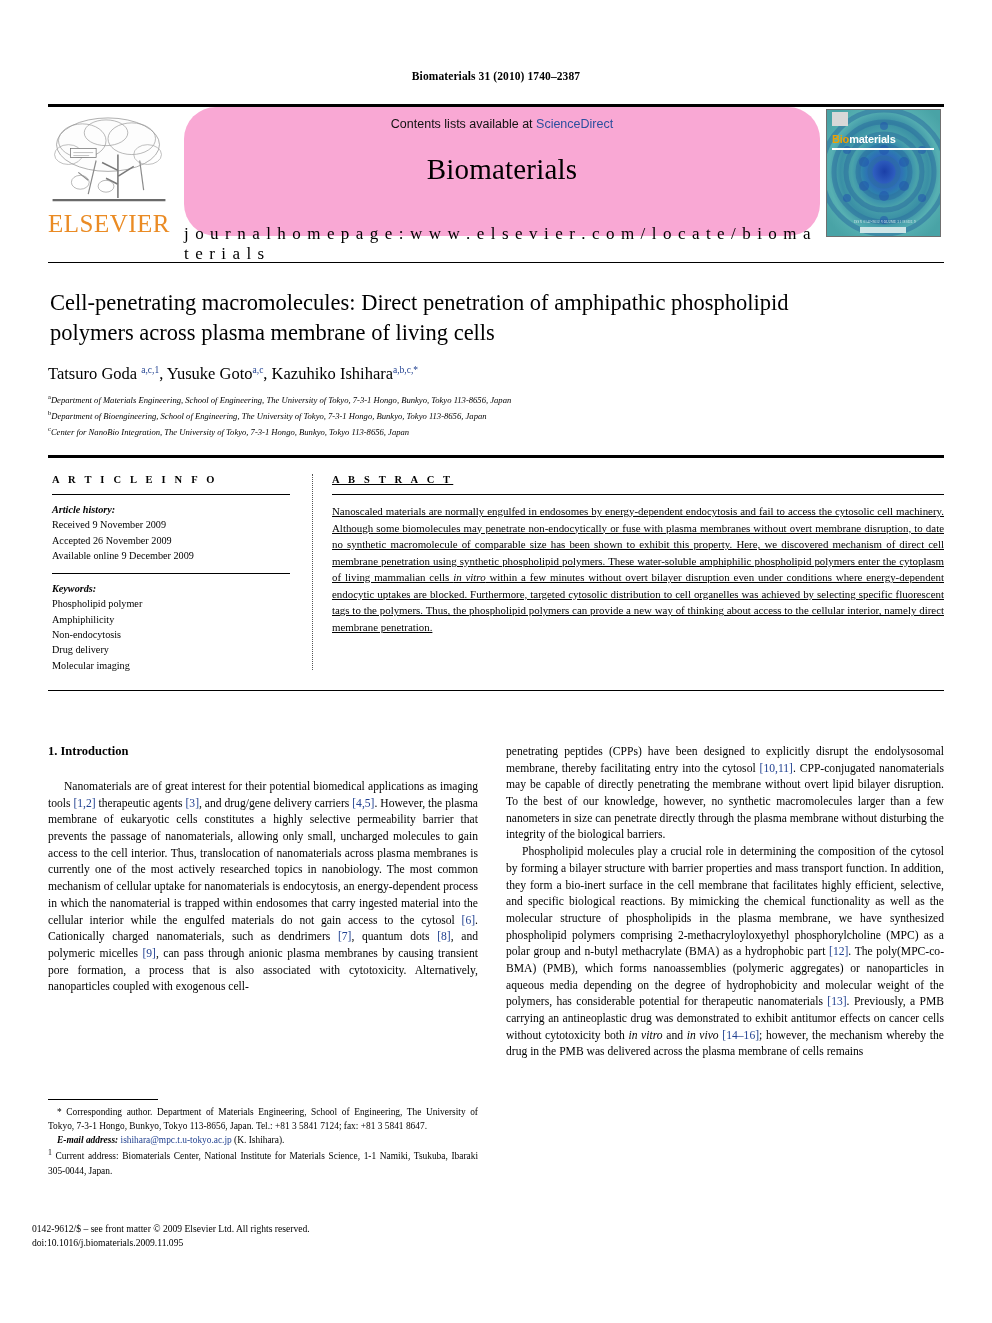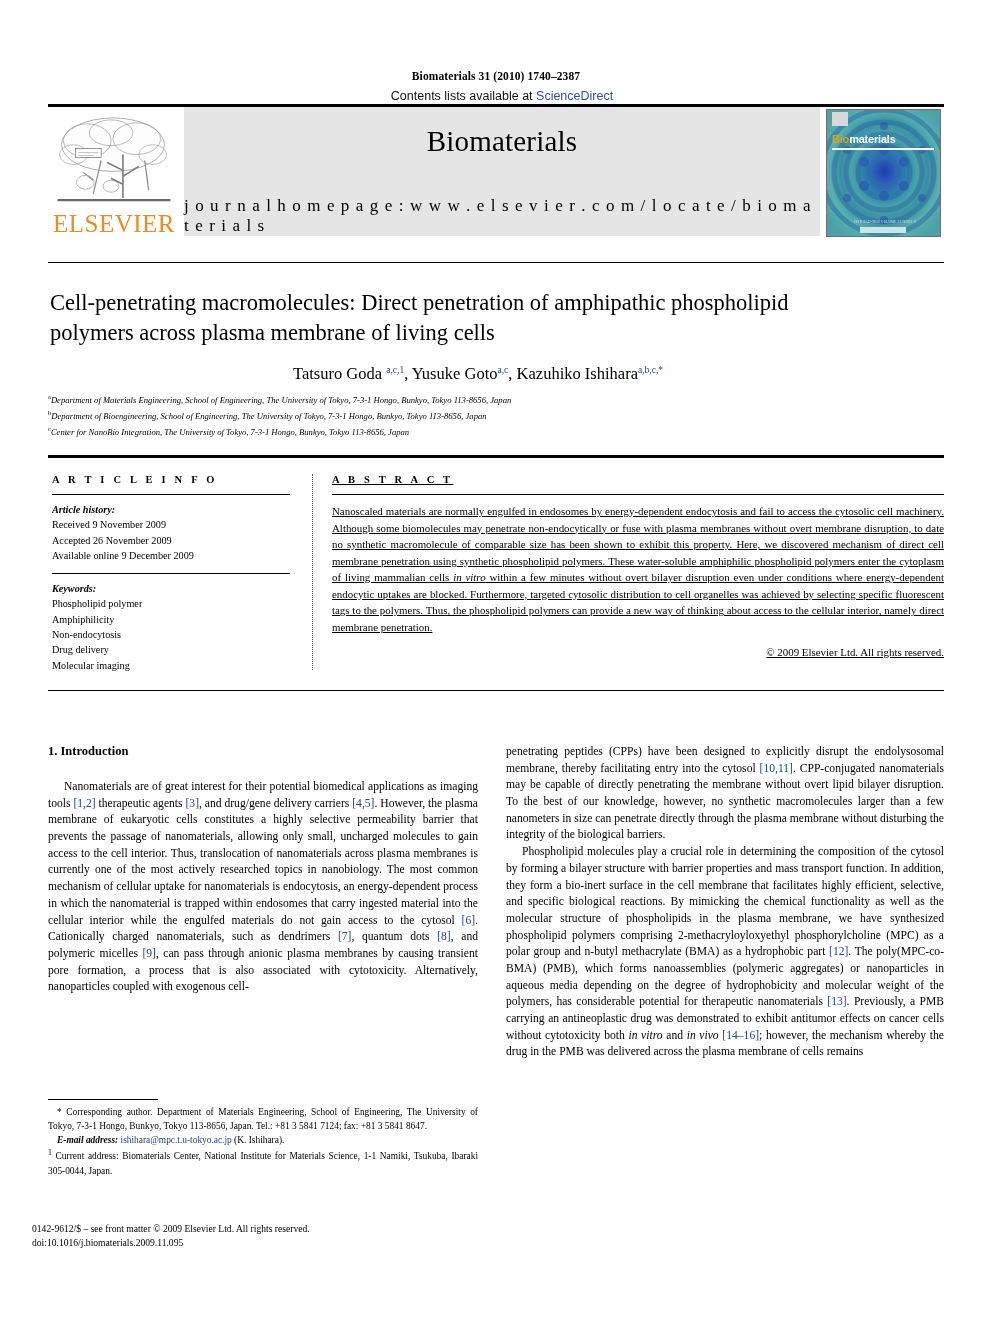--- a/index.html
+++ b/index.html
@@ -34,45 +34,46 @@
     border-top: 3px solid #000;
     display: flex;
     align-items: stretch;
   }
   .elsevier-box {
     width: 132px;
     flex: 0 0 132px;
     padding-top: 4px;
     display: flex;
     flex-direction: column;
-    align-items: center;
+    align-items: flex-start;
     justify-content: flex-start;
     background: #fff;
   }
   .tree-svg { display:block; }
   .elsevier-word {
     font-family: "Liberation Serif", serif;
     font-size: 25px;
     letter-spacing: 0.5px;
     color: #ea8b24;
     line-height: 1;
     margin-top: 1px;
   }
 
   .centerband {
     flex: 1 1 auto;
-    background: #e5e5e5;
+    background: #f9a8d4;
     position: relative;
     margin-left: 4px;
     margin-right: 6px;
     display: flex;
     flex-direction: column;
     align-items: center;
-    justify-content: flex-end;
+    justify-content: flex-start;
     padding-top: 10px;
+    border-radius: 32px;
   }
   .contents-line {
     font-family: "Liberation Sans", sans-serif;
     font-size: 12.5px;
     color: #111;
   }
   .contents-line .sd {
     color: #2b4f9e;
   }
   .journal-name {
@@ -153,21 +154,20 @@
     font-size: 22.5px;
     line-height: 1.33;
     font-weight: normal;
     margin: 0;
   }
   .authors {
     position: absolute;
     top: 364px; left: 48px; width: 860px;
     font-size: 16.5px;
     line-height: 1.2;
-    text-align: center;
   }
   .authors sup { font-size: 9.5px; color: #1f3f8f; vertical-align: super; }
   .affils {
     position: absolute;
     top: 392px; left: 48px; width: 860px;
     font-size: 8.6px;
     font-style: italic;
     line-height: 1.62;
   }
   .affils sup { font-style: normal; font-size: 6.5px; vertical-align: super; }
@@ -393,21 +393,20 @@
         </div>
     </div>
   </div>
 
   <div class="vert-dots"></div>
 
   <div class="abs-col">
     <div class="sec-head">A B S T R A C T</div>
     <div class="thin-rule-abs"></div>
     <div class="abs-text">Nanoscaled materials are normally engulfed in endosomes by energy-dependent endocytosis and fail to access the cytosolic cell machinery. Although some biomolecules may penetrate non-endocytically or fuse with plasma membranes without overt membrane disruption, to date no synthetic macromolecule of comparable size has been shown to exhibit this property. Here, we discovered mechanism of direct cell membrane penetration using synthetic phospholipid polymers. These water-soluble amphiphilic phospholipid polymers enter the cytoplasm of living mammalian cells <i>in vitro</i> within a few minutes without overt bilayer disruption even under conditions where energy-dependent endocytic uptakes are blocked. Furthermore, targeted cytosolic distribution to cell organelles was achieved by selecting specific fluorescent tags to the polymers. Thus, the phospholipid polymers can provide a new way of thinking about access to the cellular interior, namely direct membrane penetration.</div>
-    <div class="abs-copy">© 2009 Elsevier Ltd. All rights reserved.</div>
   </div>
 
   <div class="bottom-rule"></div>
 
   <div class="body-left">
     <h2 class="h2">1. Introduction</h2>
     <div>
         <p class="para">Nanomaterials are of great interest for their potential biomedical applications as imaging tools <span class="ref">[1,2]</span> therapeutic agents <span class="ref">[3]</span>, and drug/gene delivery carriers <span class="ref">[4,5]</span>. However, the plasma membrane of eukaryotic cells constitutes a highly selective permeability barrier that prevents the passage of nanomaterials, allowing only small, uncharged molecules to gain access to the cell interior. Thus, translocation of nanomaterials across plasma membranes is currently one of the most actively researched topics in nanobiology. The most common mechanism of cellular uptake for nanomaterials is endocytosis, an energy-dependent process in which the nanomaterial is trapped within endosomes that carry ingested material into the cellular interior while the engulfed materials do not gain access to the cytosol <span class="ref">[6]</span>. Cationically charged nanomaterials, such as dendrimers <span class="ref">[7]</span>, quantum dots <span class="ref">[8]</span>, and polymeric micelles <span class="ref">[9]</span>, can pass through anionic plasma membranes by causing transient pore formation, a process that is also associated with cytotoxicity. Alternatively, nanoparticles coupled with exogenous cell-</p>
       </div>
   </div>

